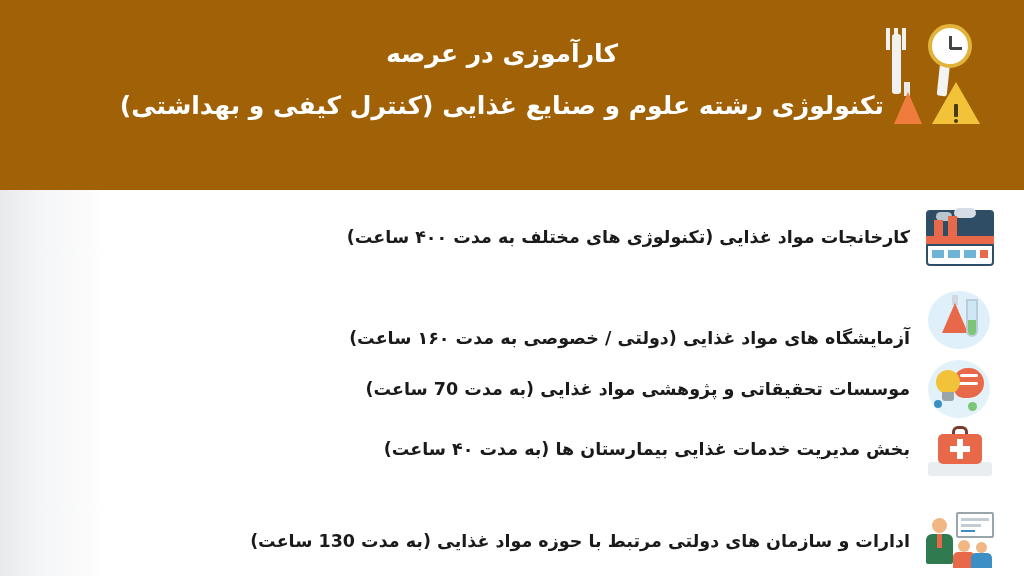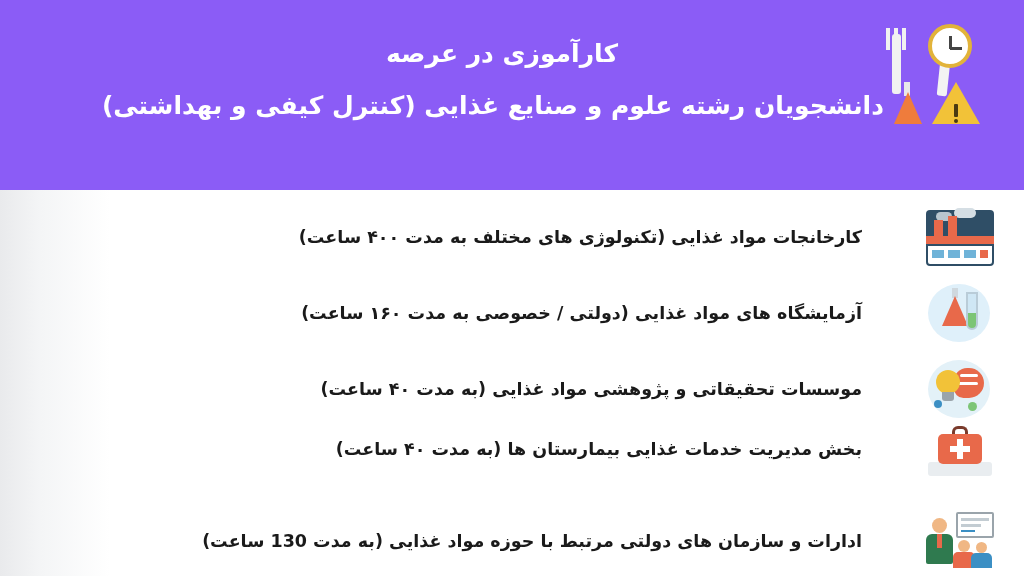--- a/index.html
+++ b/index.html
@@ -28,21 +28,21 @@
     width: 1024px;
     height: 386px;
     background: linear-gradient(90deg, #e9eaec 0px, #f4f5f6 40px, #ffffff 110px, #ffffff 100%);
   }
   .header {
     position: absolute;
     left: 0;
     top: 0;
     width: 1024px;
     height: 190px;
-    background: #8b5cf6;
+    background: #a16207;
     overflow: hidden;
   }
   .header-titles {
     position: absolute;
     right: 140px;
     left: 120px;
     top: 28px;
     text-align: center;
     direction: rtl;
   }
@@ -73,21 +73,20 @@
     height: 386px;
   }
   .row {
     position: absolute;
     right: 0;
     left: 0;
     height: 77px;
     display: flex;
     flex-direction: row-reverse;
     align-items: center;
-    gap: 48px;
   }
   .row-icon {
     width: 72px;
     min-width: 72px;
     height: 62px;
     margin-right: 28px;
     margin-left: 8px;
     position: relative;
   }
   .row-text {
@@ -296,21 +295,21 @@
 </head>
 <body>
 
 <div class="slide">
 
   <div class="body-bg"></div>
 
   <div class="header">
     <div class="header-titles">
       <div class="title-line l1">کارآموزی در عرصه</div>
-      <div class="title-line l2">دانشجویان رشته علوم و صنایع غذایی (کنترل کیفی و بهداشتی)</div>
+      <div class="title-line l2">تکنولوژی رشته علوم و صنایع غذایی (کنترل کیفی و بهداشتی)</div>
     </div>
 
     <div class="header-icon">
       <div class="ico hdr-fork"></div>
       <div class="ico hdr-knife"></div>
       <div class="ico hdr-clock"></div>
       <div class="ico hdr-flask">
         <div class="hdr-flask-neck"></div>
         <div class="hdr-flask-body"></div>
       </div>
@@ -329,42 +328,42 @@
         <div class="ico fac-smoke2"></div>
         <div class="ico fac-stack1"></div>
         <div class="ico fac-stack2"></div>
         <div class="ico fac-roof"></div>
         <div class="ico fac-base"></div>
         <div class="ico fac-win"></div>
       </div>
       <div class="row-text">کارخانجات مواد غذایی (تکنولوژی های مختلف به مدت ۴۰۰ ساعت)</div>
     </div>
 
-    <div class="row" style="top: 84px;">
+    <div class="row" style="top: 84px; align-items: flex-end;">
       <div class="row-icon">
         <div class="ico lab-circle"></div>
         <div class="ico lab-flask-a-neck"></div>
         <div class="ico lab-flask-a"></div>
         <div class="ico lab-tube"></div>
       </div>
       <div class="row-text">آزمایشگاه های مواد غذایی (دولتی / خصوصی به مدت ۱۶۰ ساعت)</div>
     </div>
 
     <div class="row" style="top: 160px;">
       <div class="row-icon">
         <div class="ico res-circle"></div>
         <div class="ico res-brain"></div>
         <div class="ico res-brain-l1"></div>
         <div class="ico res-brain-l2"></div>
         <div class="ico res-bulb"></div>
         <div class="ico res-bulb-base"></div>
         <div class="ico res-dot1"></div>
         <div class="ico res-dot2"></div>
       </div>
-      <div class="row-text">موسسات تحقیقاتی و پژوهشی مواد غذایی (به مدت ۴۰ ساعت)</div>
+      <div class="row-text">موسسات تحقیقاتی و پژوهشی مواد غذایی (به مدت 70 ساعت)</div>
     </div>
 
     <div class="row" style="top: 220px;">
       <div class="row-icon">
         <div class="ico bag-tray"></div>
         <div class="ico bag-handle"></div>
         <div class="ico bag-body"></div>
         <div class="ico bag-cross-v"></div>
         <div class="ico bag-cross-h"></div>
       </div>

